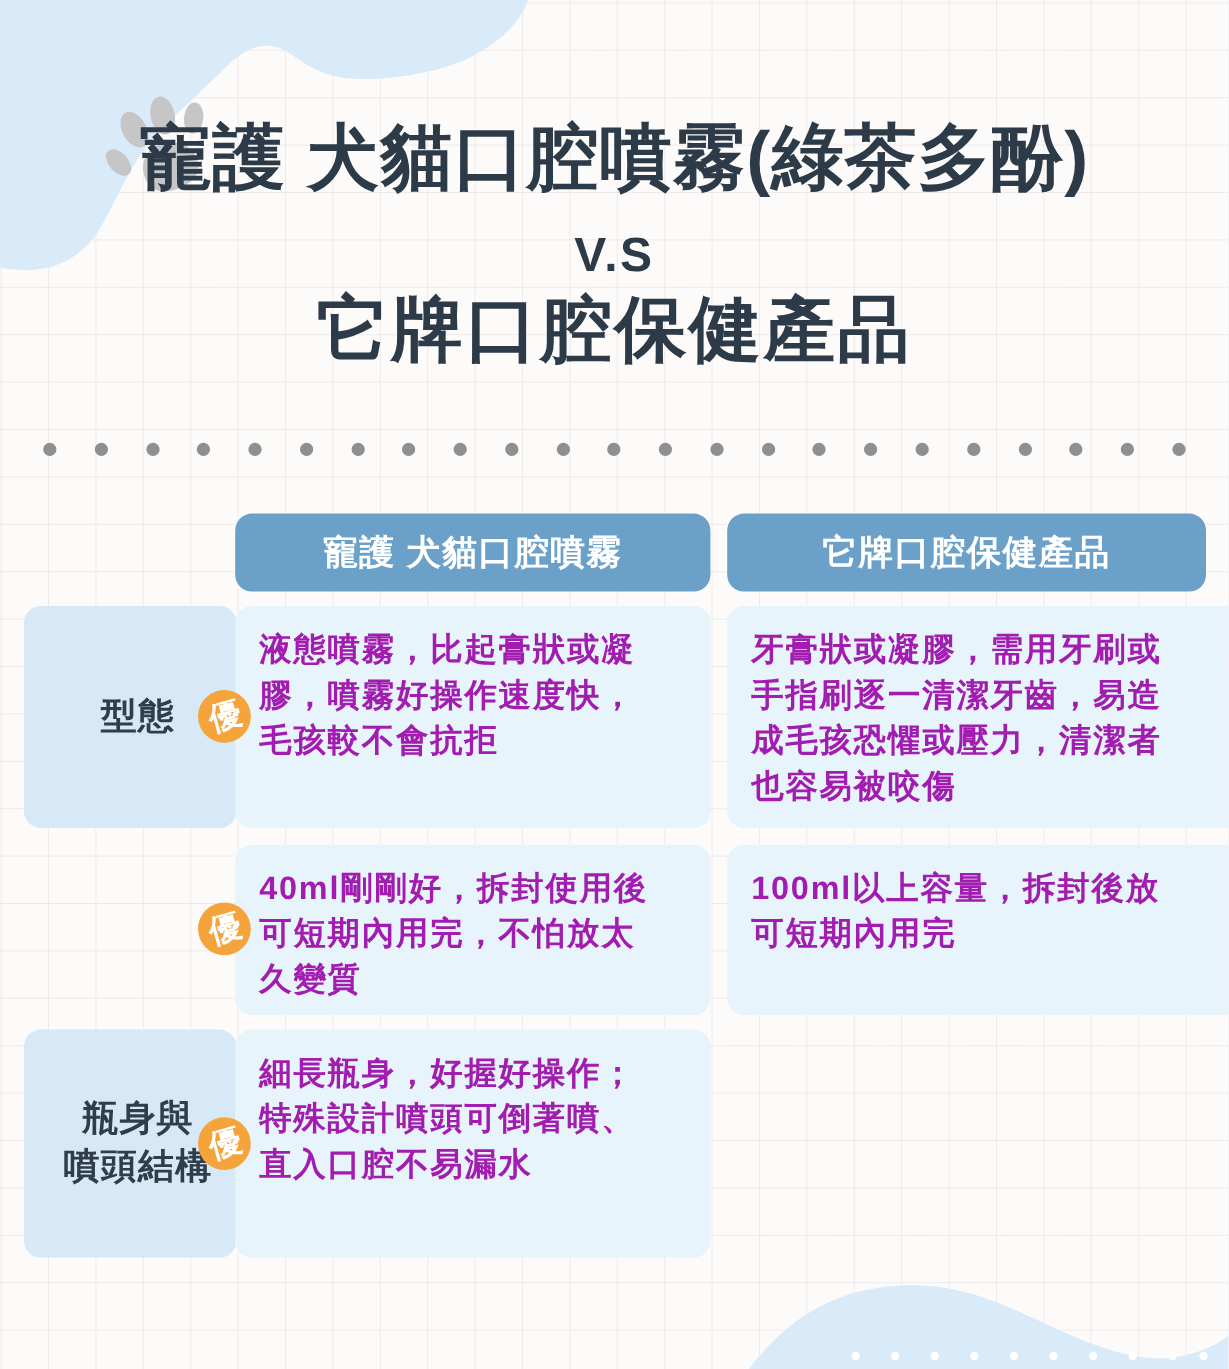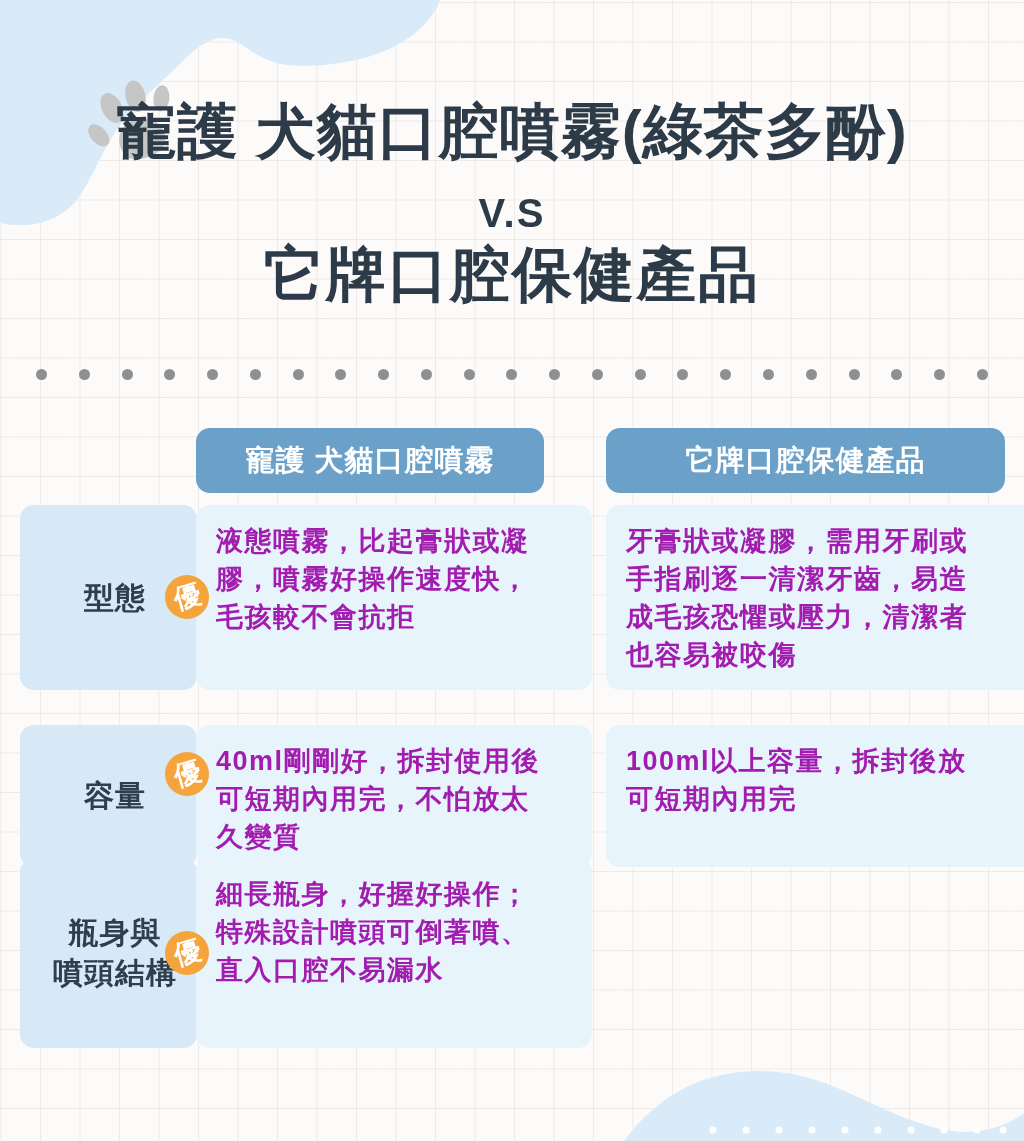--- a/index.html
+++ b/index.html
@@ -29,39 +29,39 @@
   .title-2{top:238px;font-size:60px;line-height:74px;letter-spacing:2px;}
   
   .divider{left:36px;top:368px;width:952px;height:12px;display:flex;justify-content:space-between;align-items:center;}
   .divider i{display:block;width:11px;height:11px;border-radius:50%;background:#8f8f8f;}
   
   .hdr{
     background:#6ba0c9;color:#ffffff;border-radius:14px;
     display:flex;align-items:center;justify-content:center;
     font-size:29px;letter-spacing:1px;
   }
-  .hdr1{left:196px;top:428px;width:348px;height:65px;}
+  .hdr1{left:196px;top:428px;width:396px;height:65px;}
   .hdr2{left:606px;top:428px;width:399px;height:65px;}
   .rowlabel{
     left:20px;width:164px;background:#d7e8f7;border-radius:14px;
     display:flex;align-items:center;justify-content:center;text-align:center;
     font-size:30px;line-height:40px;color:#2f3d4c;letter-spacing:1px;
     white-space:pre-line;
     padding-left:13px;
   }
   .cell{
     background:#e8f4fc;border-radius:14px;
     padding:17px 20px;box-sizing:border-box;
     font-size:27px;line-height:38px;color:#a21caf;letter-spacing:1.5px;
     white-space:pre-line;
   }
   .cell.ours{left:196px;width:396px;}
   .cell.theirs{left:606px;width:476px;}
   .r0{top:505px;height:185px;}
-  .r1{top:725px;height:142px;}
+  .r1{top:704px;height:142px;}
   .r2{top:858px;height:190px;}
   .badge{
     left:165px;width:44px;height:44px;border-radius:50%;
     background:#f5a43c;z-index:4;
     display:flex;align-items:center;justify-content:center;
   }
   .badge span{
     color:#ffffff;font-size:27px;transform:rotate(-16deg);
   }
   .b0{top:575px;}
@@ -129,21 +129,20 @@
 膠，噴霧好操作速度快，
 毛孩較不會抗拒</div>
   <div class="abs cell theirs r0">牙膏狀或凝膠，需用牙刷或
 手指刷逐一清潔牙齒，易造
 成毛孩恐懼或壓力，清潔者
 也容易被咬傷</div>
   <div class="abs badge b0">
     <span>優</span>
   </div>
 
-  <div class="abs rowlabel r1">容量</div>
   <div class="abs cell ours r1">40ml剛剛好，拆封使用後
 可短期內用完，不怕放太
 久變質</div>
   <div class="abs cell theirs r1">100ml以上容量，拆封後放
 可短期內用完</div>
   <div class="abs badge b1">
     <span>優</span>
   </div>
 
   <div class="abs rowlabel r2">瓶身與

